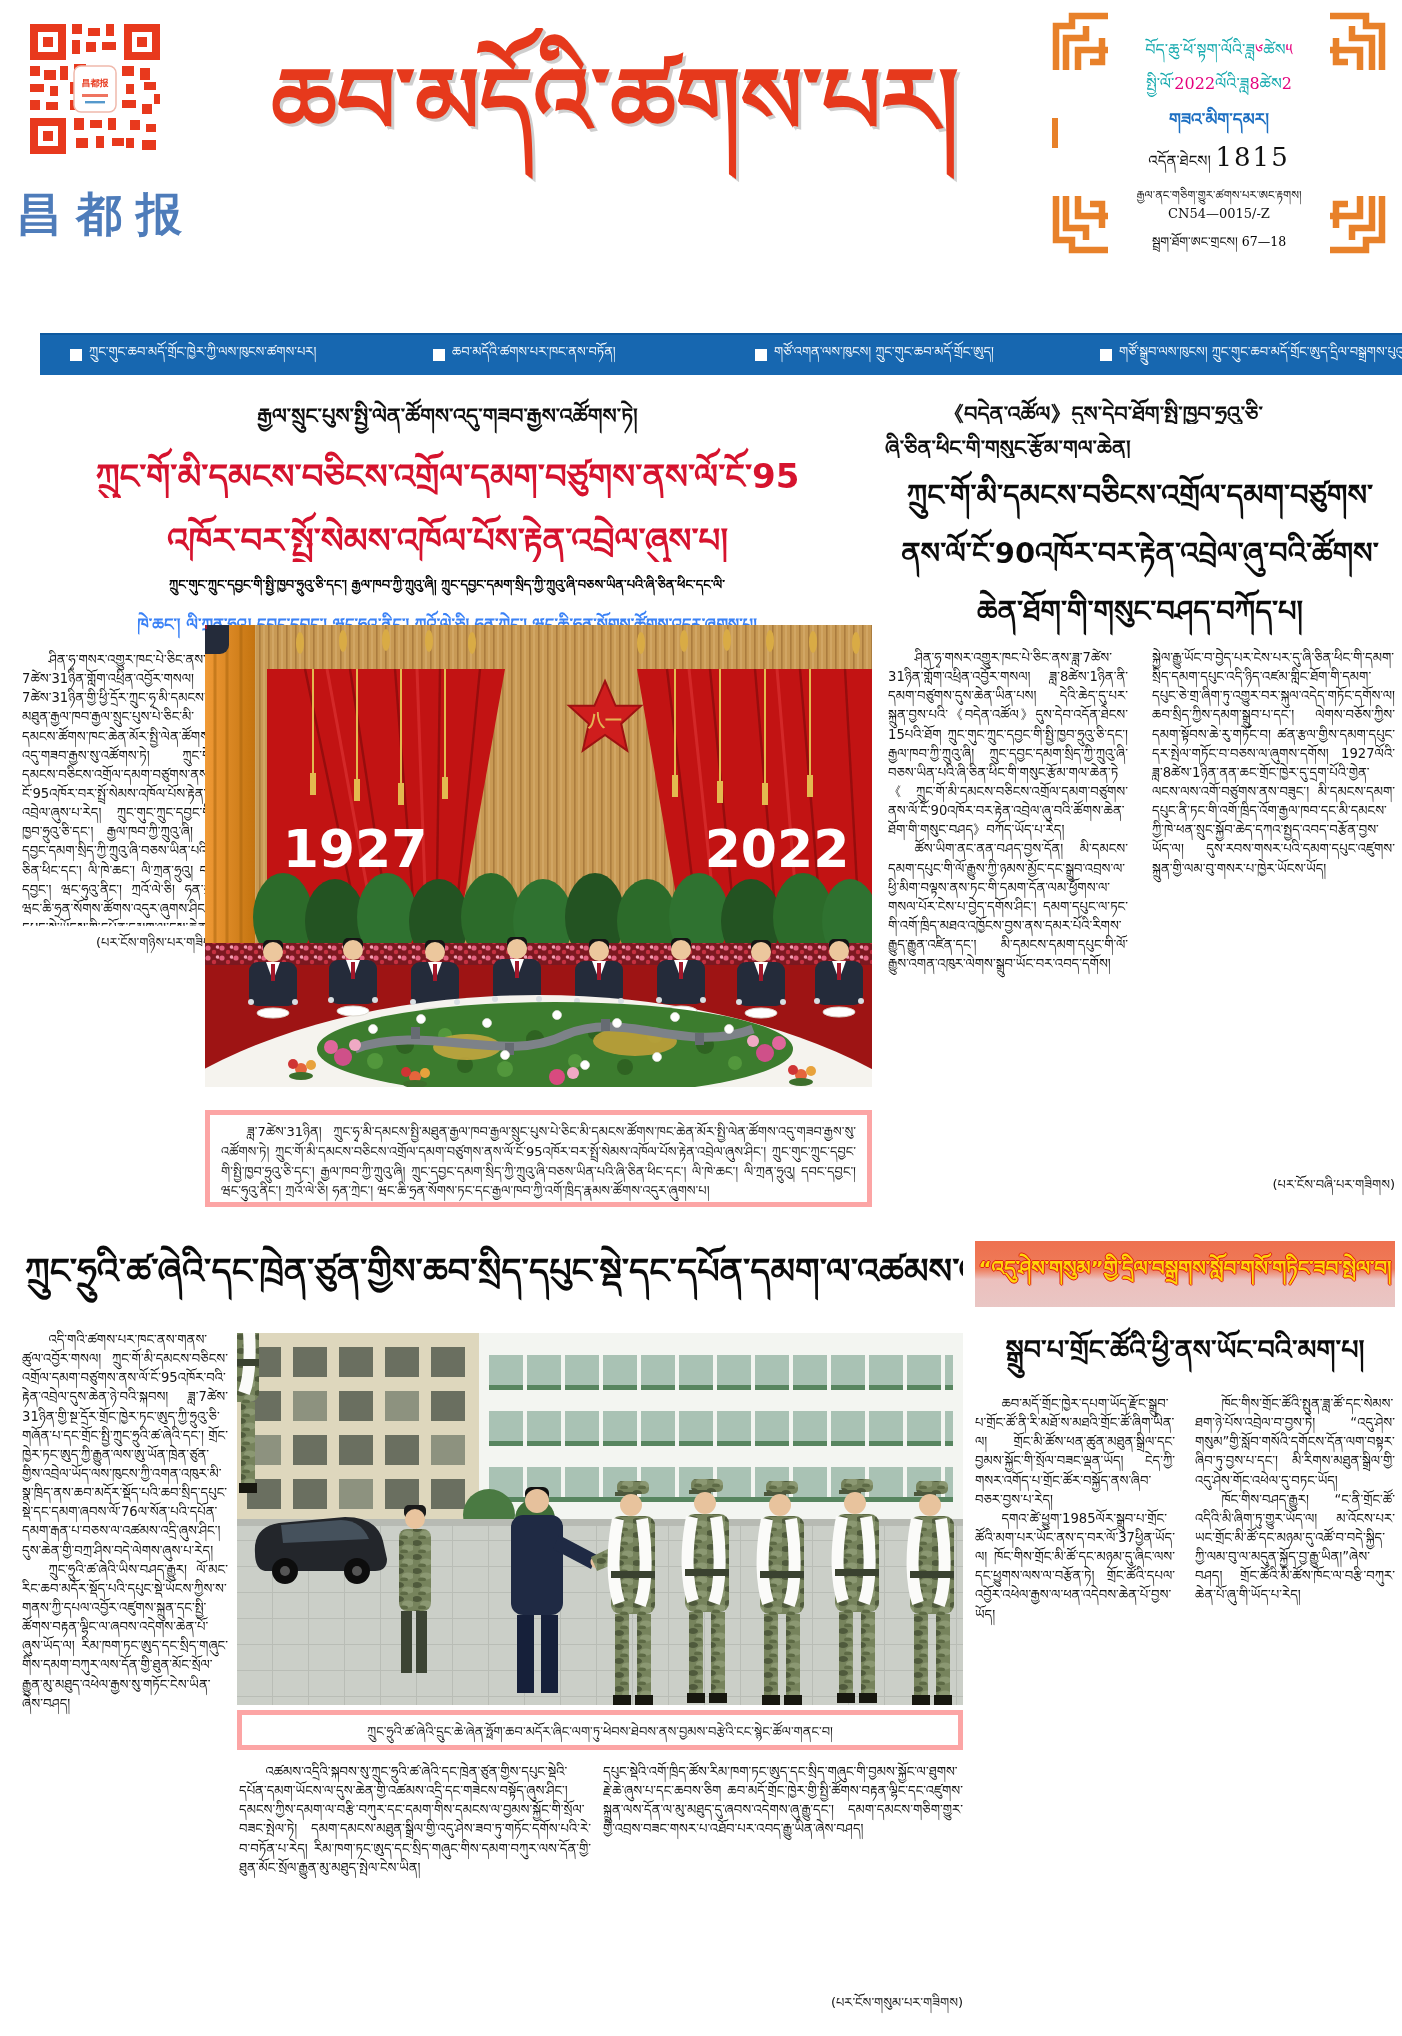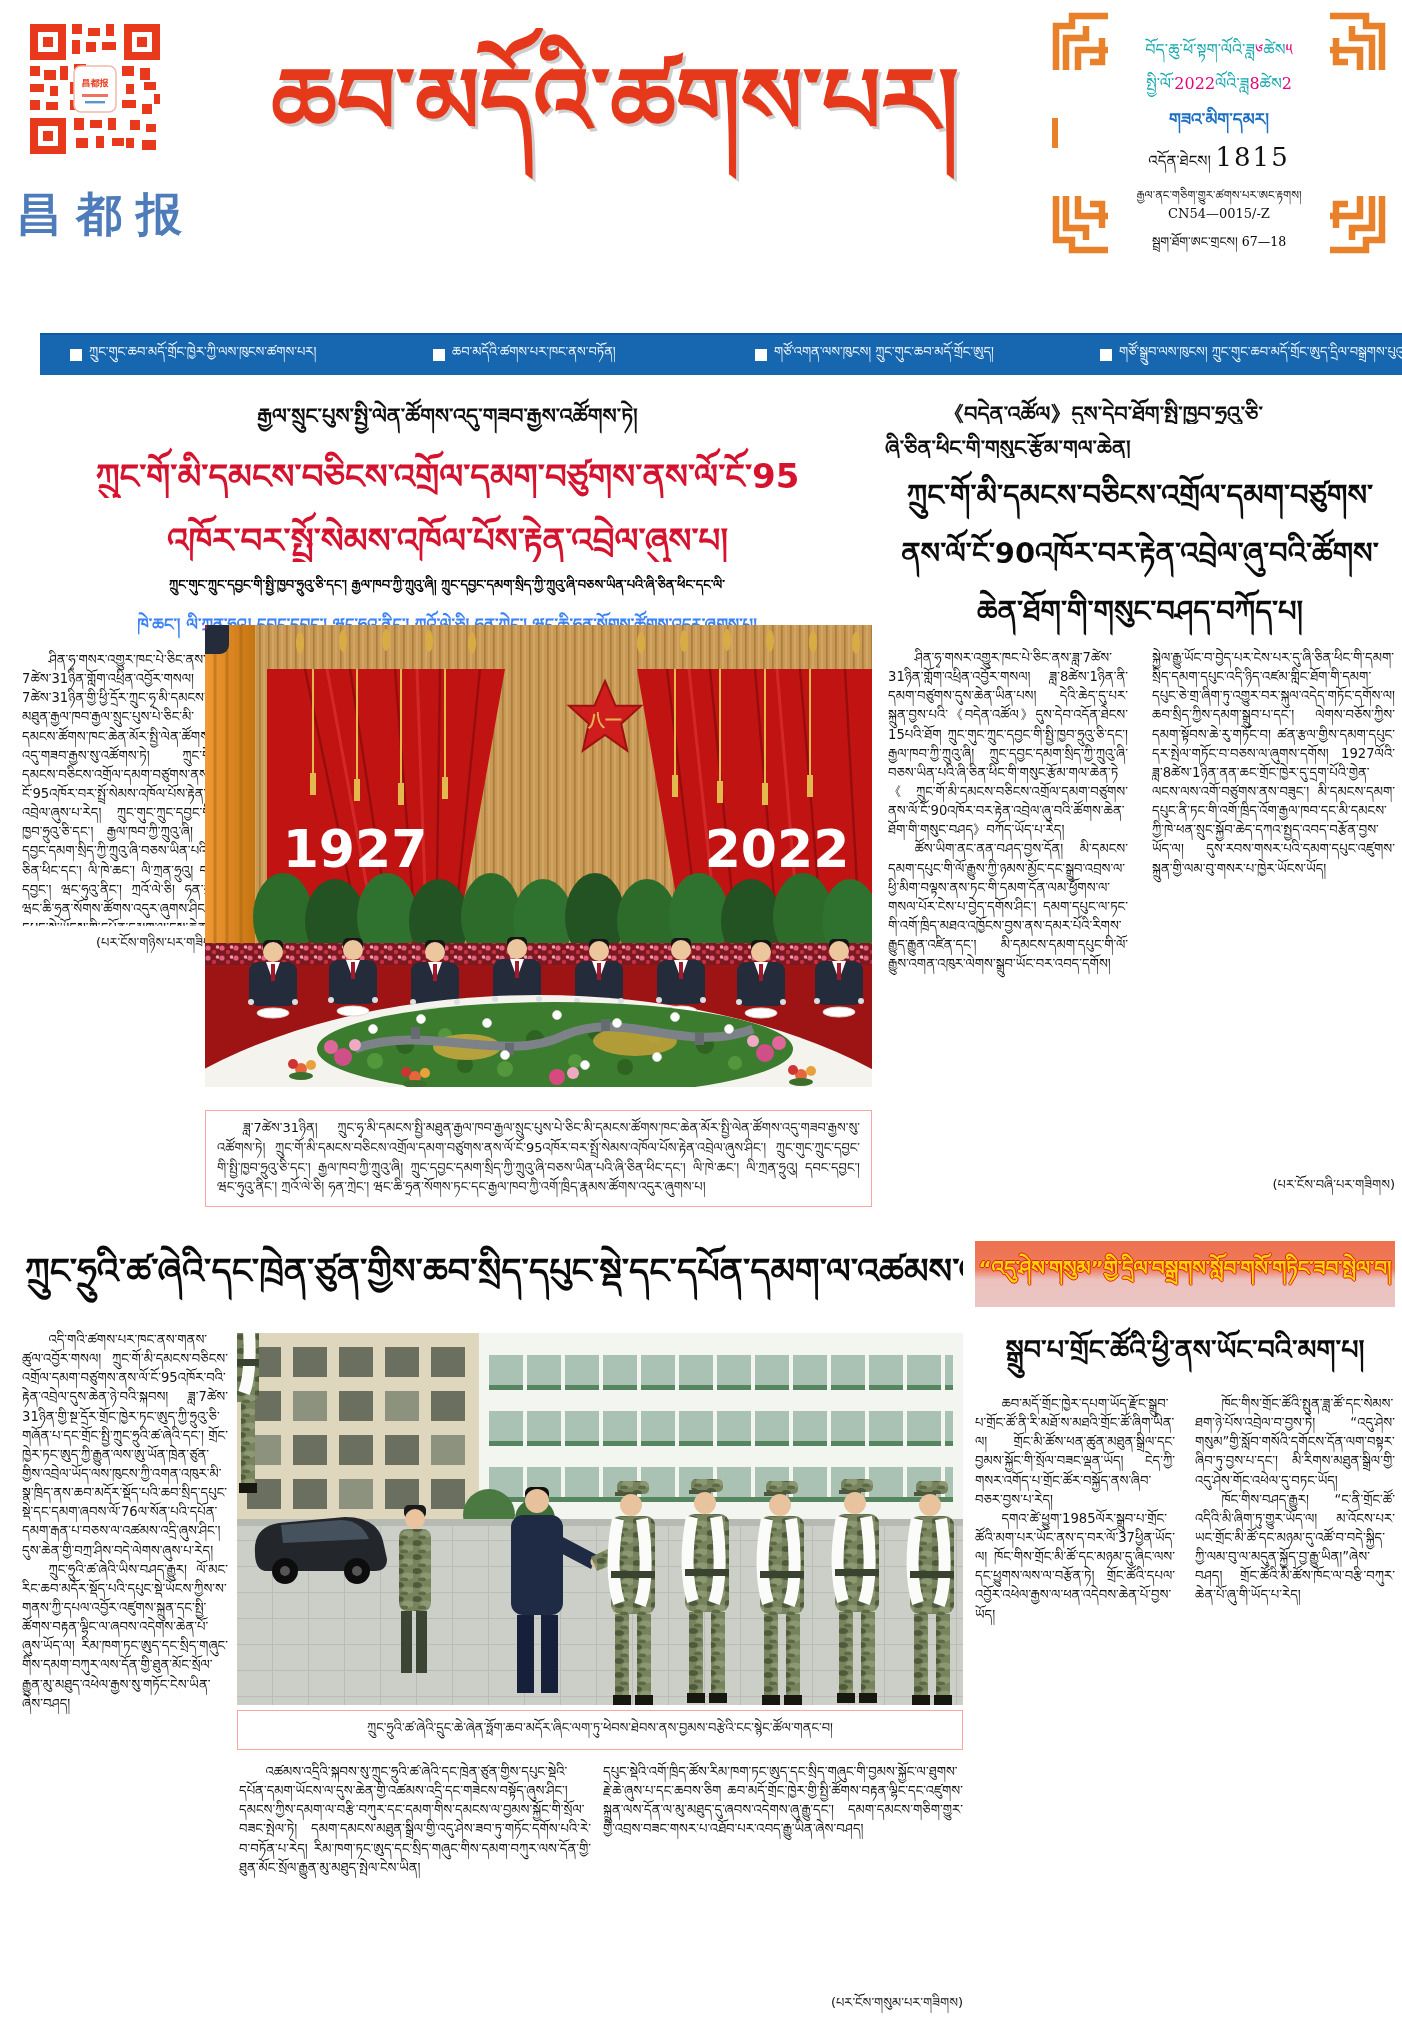--- a/index.html
+++ b/index.html
@@ -20,21 +20,21 @@
   .nav-item{position:absolute;top:0;height:100%;display:flex;align-items:center;color:#fff;
             font-size:13px;white-space:nowrap;}
   .navsq{width:12px;height:12px;background:#fff;margin-right:7px;flex:0 0 auto;}
   
   .kicker{color:#101010;font-weight:600;white-space:nowrap;overflow:hidden;}
   .red-head{color:#d6132e;font-weight:bold;text-align:center;white-space:nowrap;overflow:hidden;}
   .blk-head{color:#0c0c0c;font-weight:bold;text-align:center;white-space:nowrap;overflow:hidden;}
   .t13{font-size:13.2px;line-height:1.45;text-align:justify;color:#141414;overflow:hidden;
        overflow-wrap:anywhere;}
   .t13 p{margin:0;text-indent:2em;}
-  .capbox{border:1px solid #fca5a5;font-size:13px;line-height:1.52;text-align:justify;color:#111;
+  .capbox{border:5px solid #fca5a5;font-size:13px;line-height:1.52;text-align:justify;color:#111;
           padding:7px 11px;text-indent:2em;overflow:hidden;overflow-wrap:anywhere;box-sizing:border-box;}
   .capcenter{text-indent:0;text-align:center;white-space:nowrap;}
   .note{font-size:13px;text-align:right;color:#111;white-space:nowrap;}
   .banner{background:linear-gradient(180deg,#ee7150 0%,#ef7b58 42%,#ecc0bd 58%,#e9c6c4 100%);
           display:flex;align-items:center;justify-content:center;}
   .banner-text{color:#ffd60a;font-weight:bold;font-size:20px;white-space:nowrap;overflow:hidden;
     text-shadow:1px 0 0 #e02313,-1px 0 0 #e02313,0 1px 0 #e02313,0 -1px 0 #e02313;}
   svg{display:block;}
 </style>
 </head>

